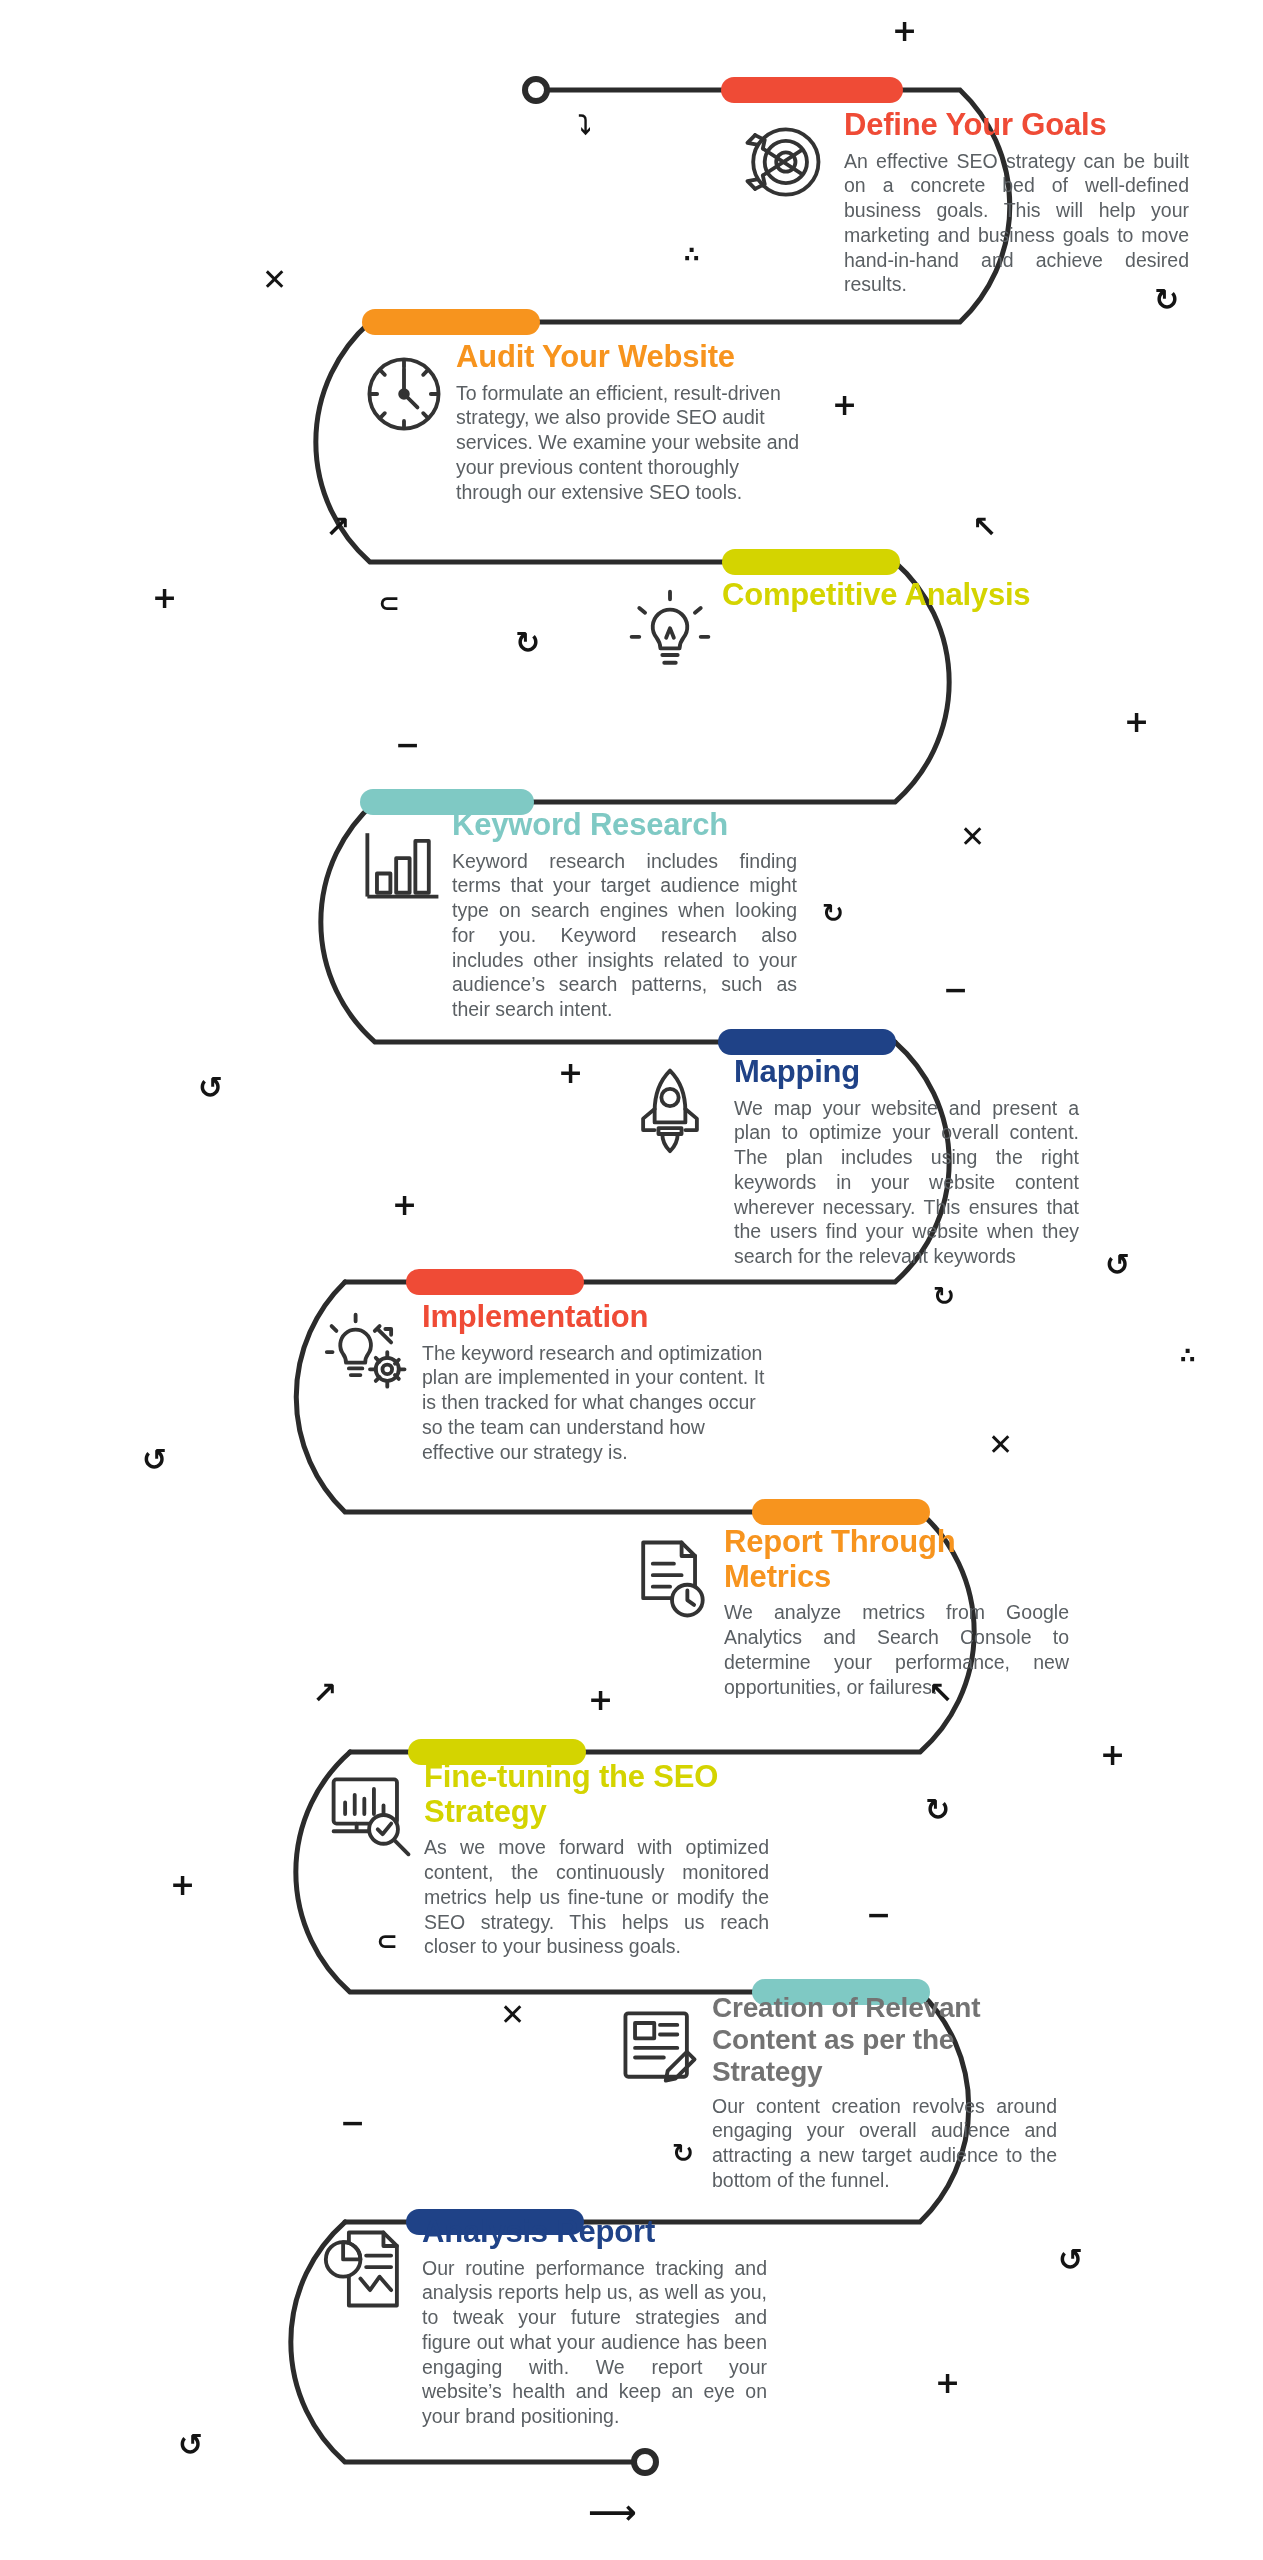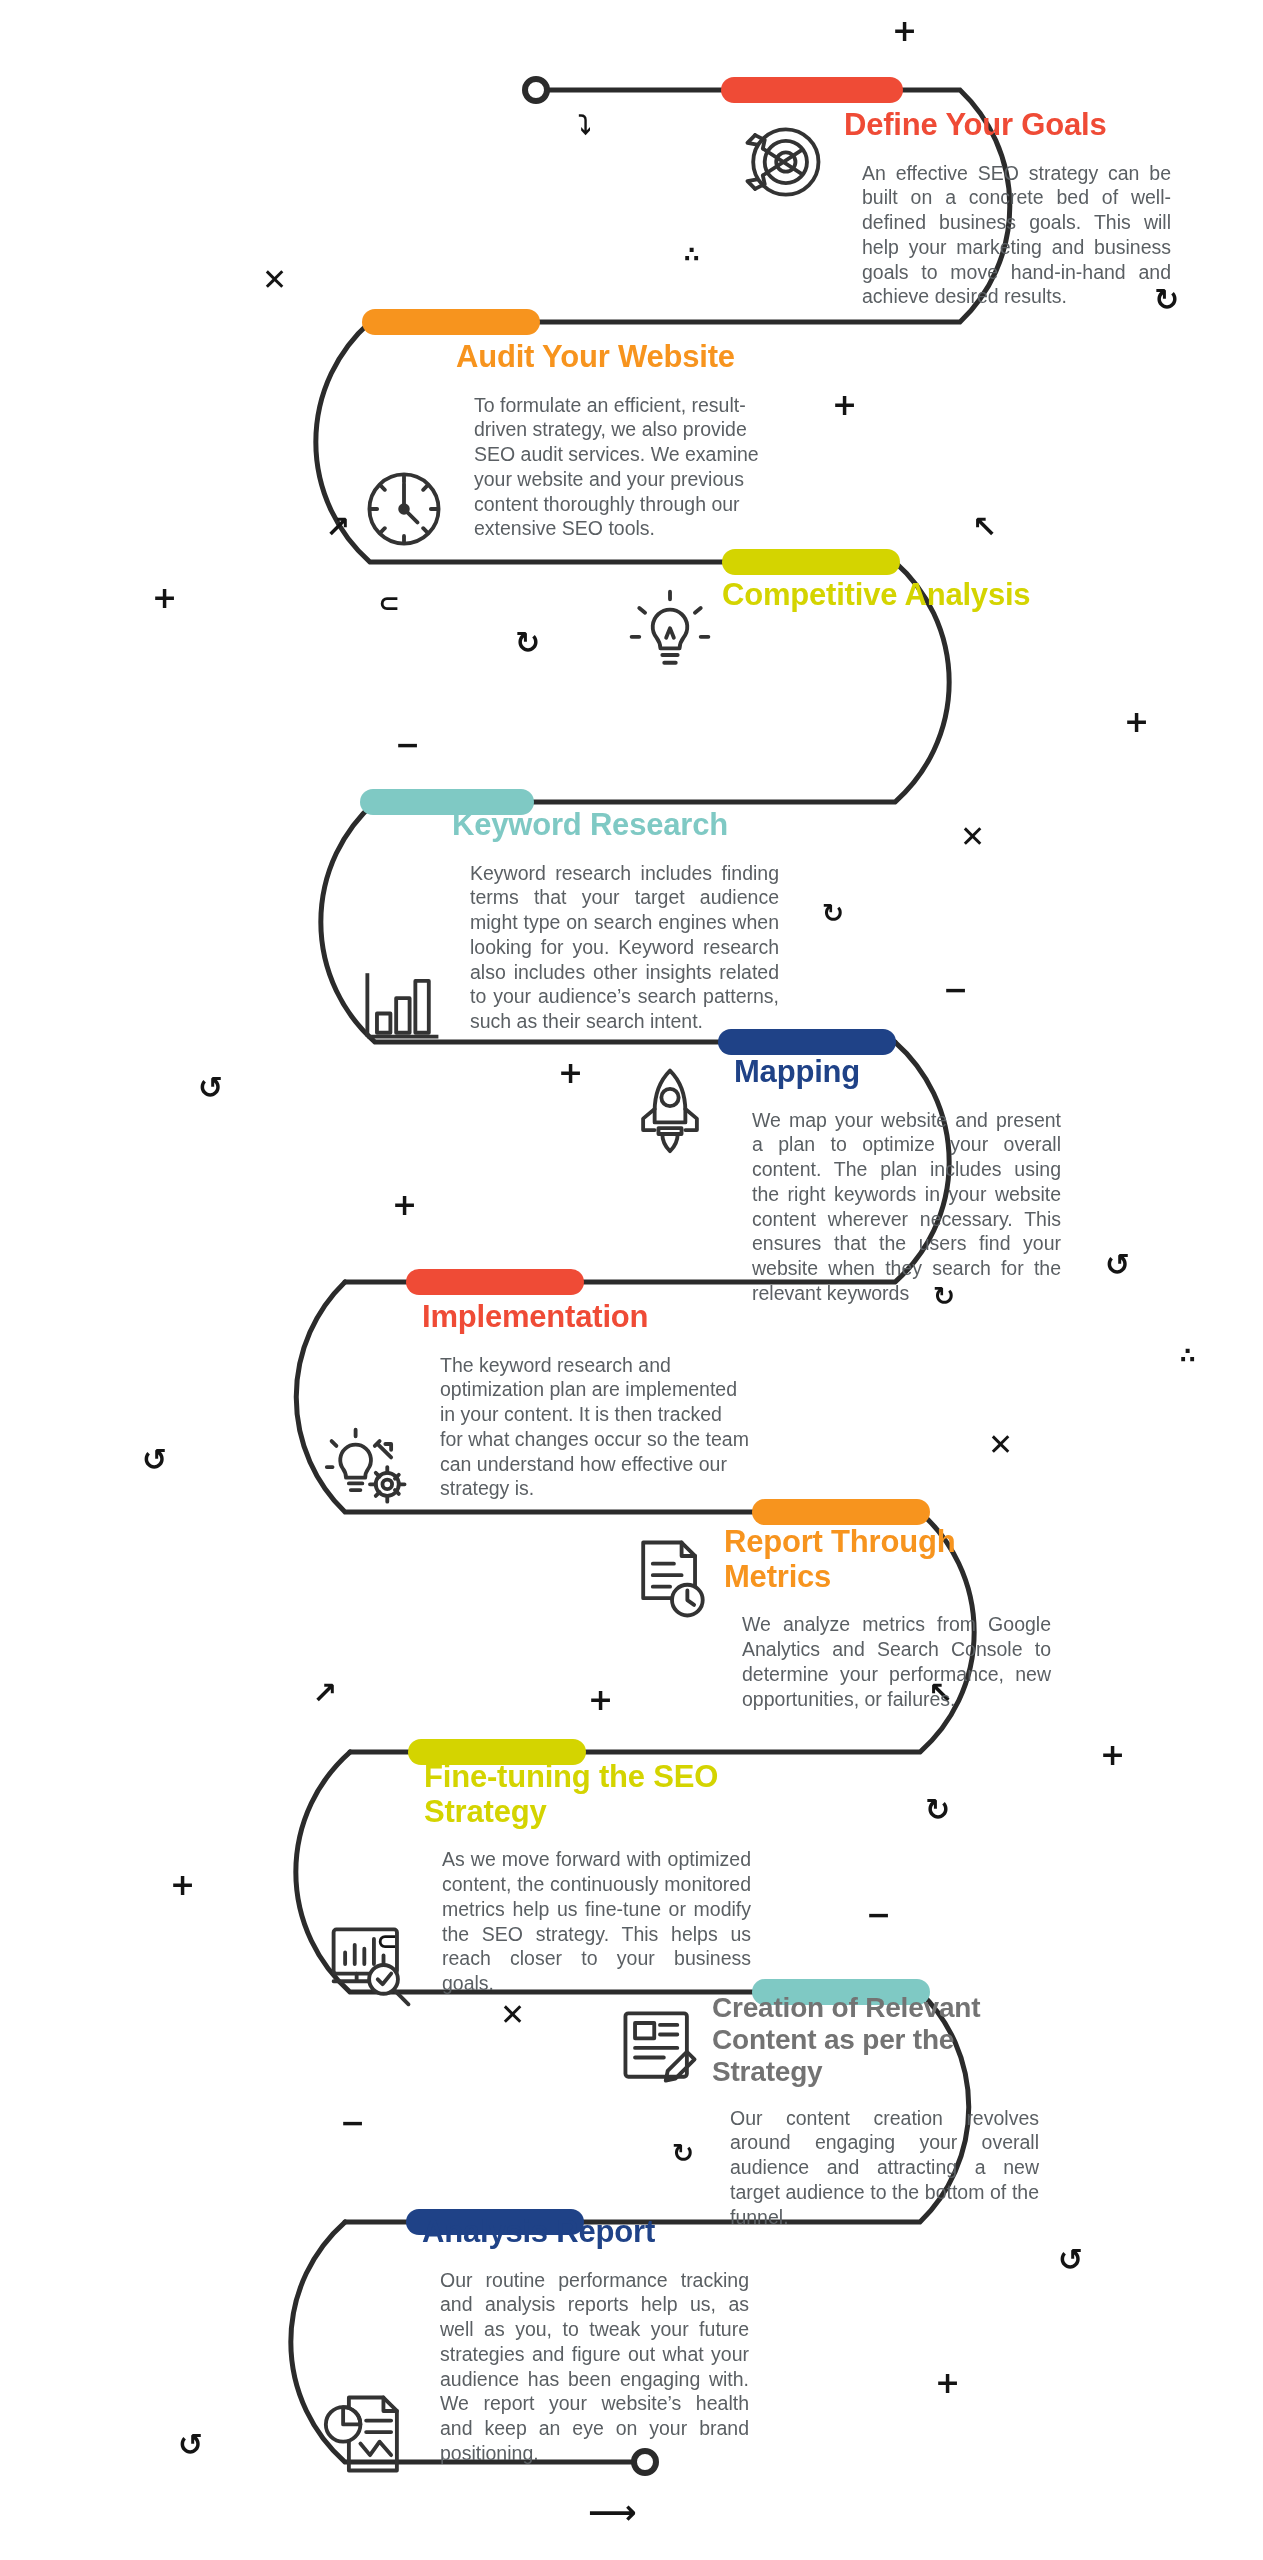--- a/index.html
+++ b/index.html
@@ -21,36 +21,36 @@
   
   .mark{
     position:absolute;z-index:2;color:#141414;
     font-family:"DejaVu Sans",sans-serif;
     line-height:1;user-select:none;
   }
 
   
   .stage{position:absolute;z-index:4;display:flex;align-items:flex-start;}
   .stage.right{flex-direction:row;}
-  .stage.left{flex-direction:row;align-items:flex-end;}
+  .stage.left{flex-direction:row;}
   .icon-wrap{
     flex:0 0 auto;width:104px;height:104px;
     display:flex;align-items:flex-start;justify-content:center;
     padding-top:6px;box-sizing:border-box;
   }
   .icon-wrap svg{width:96px;height:96px;display:block;}
   .txt{flex:0 0 auto;width:345px;}
   .s-title{
     font-size:31px;font-weight:bold;line-height:1.12;
     margin:0 0 6px 0;letter-spacing:-0.2px;
   }
   .s-title.two-line{font-size:28px;line-height:1.14;}
   .s-body{
     font-size:19.5px;line-height:1.27;color:#5a5f63;
-    margin:18px;text-align:justify;
+    margin:0;text-align:justify;
     hyphens:none;
   }
   .s-body.noj{text-align:left;}
 
   
   #stage1{left:730px;top:108px;}
   #stage1 .icon-wrap{order:0;margin-right:10px;}
   #stage2{left:352px;top:340px;}
   #stage3{left:618px;top:578px;}
   #stage4{left:348px;top:808px;}

